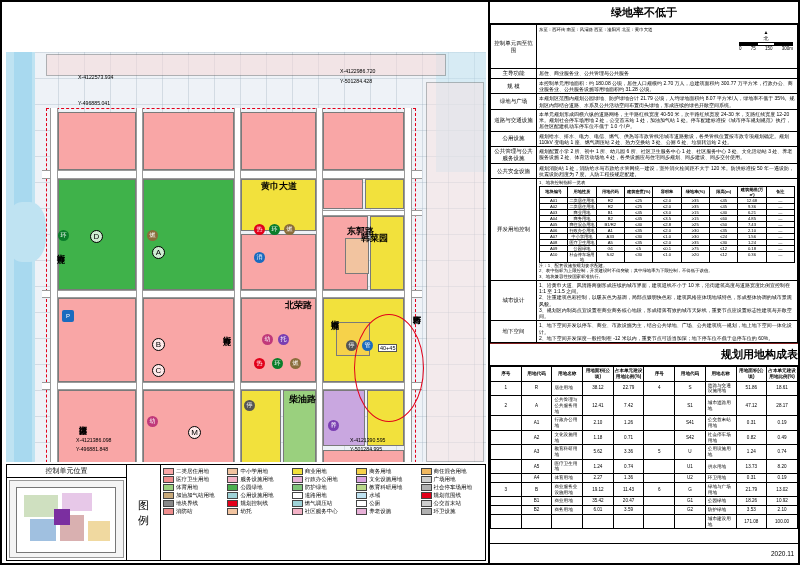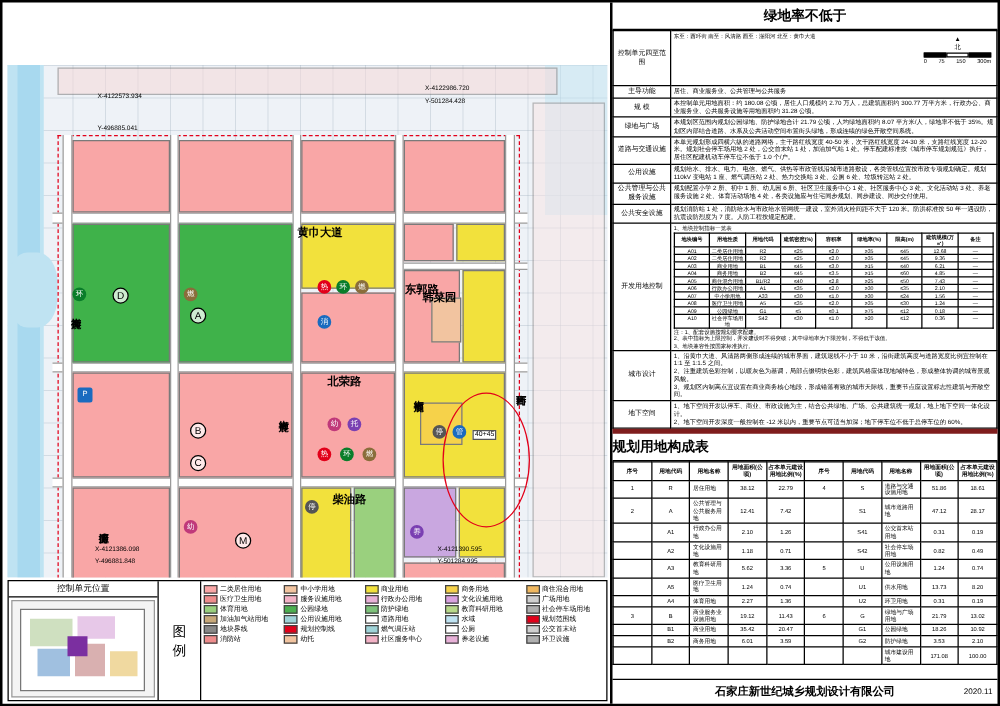--- a/index.html
+++ b/index.html
@@ -23,21 +23,21 @@
   #map .water { position:absolute; background:#bfe3f2; }
   #map .grid-bg { position:absolute; inset:0;
      background-image:linear-gradient(to right, rgba(160,175,190,.35) 1px, transparent 1px),
                       linear-gradient(to bottom, rgba(160,175,190,.35) 1px, transparent 1px);
      background-size:26px 26px; }
   .blk { position:absolute; border:0.6px solid #7a7a7a; }
   .rd  { position:absolute; background:#ffffff; border-top:0.7px solid #9a9a9a; border-bottom:0.7px solid #9a9a9a; }
   .rdv { position:absolute; background:#ffffff; border-left:0.7px solid #9a9a9a; border-right:0.7px solid #9a9a9a; }
   .boundary { position:absolute; border:1.6px dashed #e2001a; }
   .rdlbl { position:absolute; font-size:8px; color:#000; white-space:nowrap; }
-  .rdlbl.b { font-weight:bold; font-size:9px; }
+  .rdlbl.b { font-weight:bold; font-size:9px;margin-left:23px; }
   .coord { position:absolute; font-size:5.2px; color:#000; white-space:nowrap; }
   .circ { position:absolute; border:1.6px solid #e2001a; border-radius:50%; }
   .dot { position:absolute; border-radius:50%; display:flex; align-items:center; justify-content:center;
          font-size:6px; color:#fff; }
   .plotlbl { position:absolute; font-size:5.5px; background:#fff; border:0.5px solid #555; padding:0 1px; }
   .letter { position:absolute; width:13px; height:13px; border:1px solid #000; border-radius:50%;
             font-size:8px; display:flex; align-items:center; justify-content:center; background:rgba(255,255,255,.75); }
 
   #legend-box { position:absolute; left:4px; top:462px; width:480px; height:97px; border:1px solid #000; }
   #legend-left { position:absolute; left:0; top:0; width:120px; height:100%; border-right:1px solid #000; }
@@ -58,21 +58,21 @@
   #req-table td.lab { width:46px; text-align:center; vertical-align:middle; font-size:5.5px; }
   .mini { font-size:4.4px; line-height:1.2; }
   #loc-cell { height:44px; position:relative; }
   #compass { position:absolute; right:4px; top:4px; font-size:5px; text-align:center; }
   .scalebar { display:flex; align-items:flex-end; font-size:4.5px; }
   .scaleseg { width:18px; height:4px; border:0.5px solid #000; }
 
   #idx-table { width:100%; border-collapse:collapse; table-layout:fixed; }
   #idx-table td, #idx-table th { border:0.5px solid #000; font-size:4.2px; padding:0 1px; text-align:center; line-height:1.2; }
 
-  #comp-head { text-align:left; font-size:11px; font-weight:bold; padding:3px 0; border-top:4px solid #7f1d1d; border-bottom:1px solid #000; }
+  #comp-head { text-align:right; font-size:11px; font-weight:bold; padding:3px 0; border-top:1px solid #7f1d1d; border-bottom:1px solid #000; }
   #comp-table { width:100%; border-collapse:collapse; table-layout:fixed; }
   #comp-table td, #comp-table th { border:0.5px solid #000; font-size:4.6px; padding:1px; text-align:center; line-height:1.25; }
   #comp-table td.l { text-align:left; padding-left:2px; }
 
   #footer { position:absolute; left:488px; bottom:0; right:0; height:20px; border-top:1px solid #000;
             display:flex; align-items:center; justify-content:center; font-size:9px; font-weight:bold; }
   #footer .date { position:absolute; right:4px; font-size:6.5px; font-weight:normal; }
 </style>
 </head>
 <body>
@@ -687,16 +687,15 @@
             <td></td>
             <td class="l">城市建设用地</td>
             <td>171.08</td>
             <td>100.00</td>
           </tr>
         </tbody>
     </table>
   </div>
 
   <div id="footer">
-    <span>石家庄新世纪城乡规划设计有限公司</span>
     <span class="date">2020.11</span>
   </div>
 </div>
 
 </body></html>

